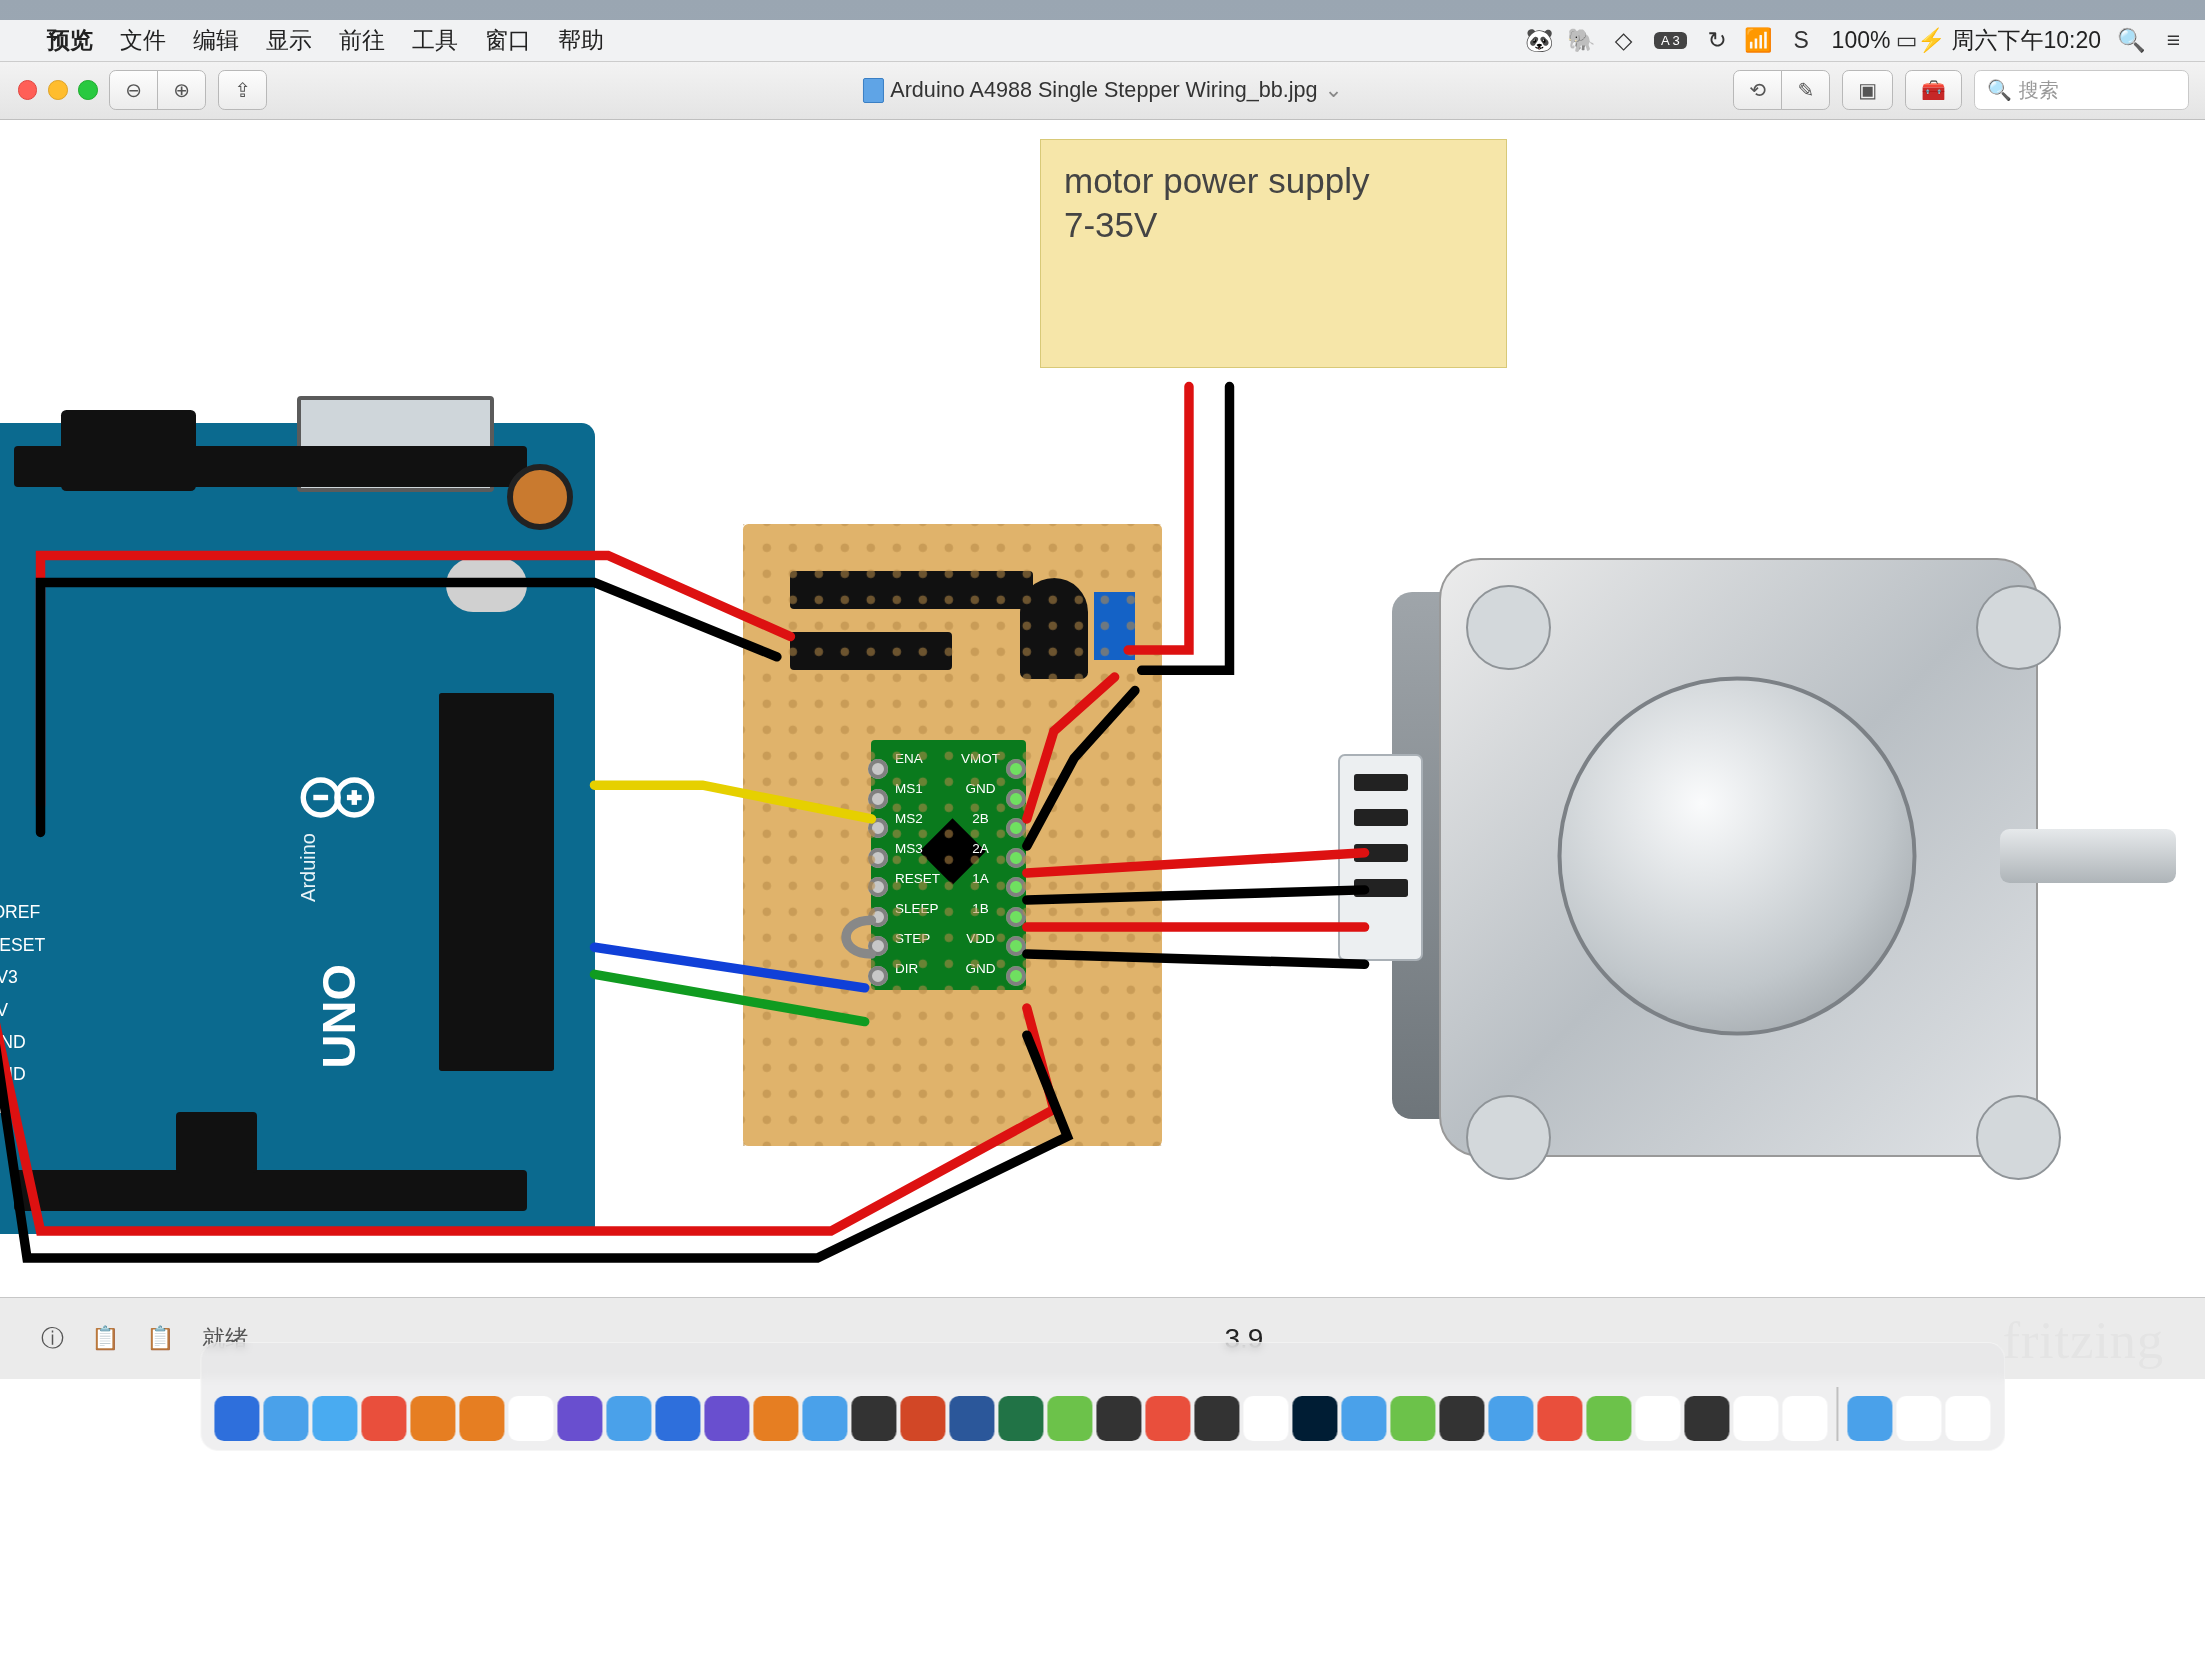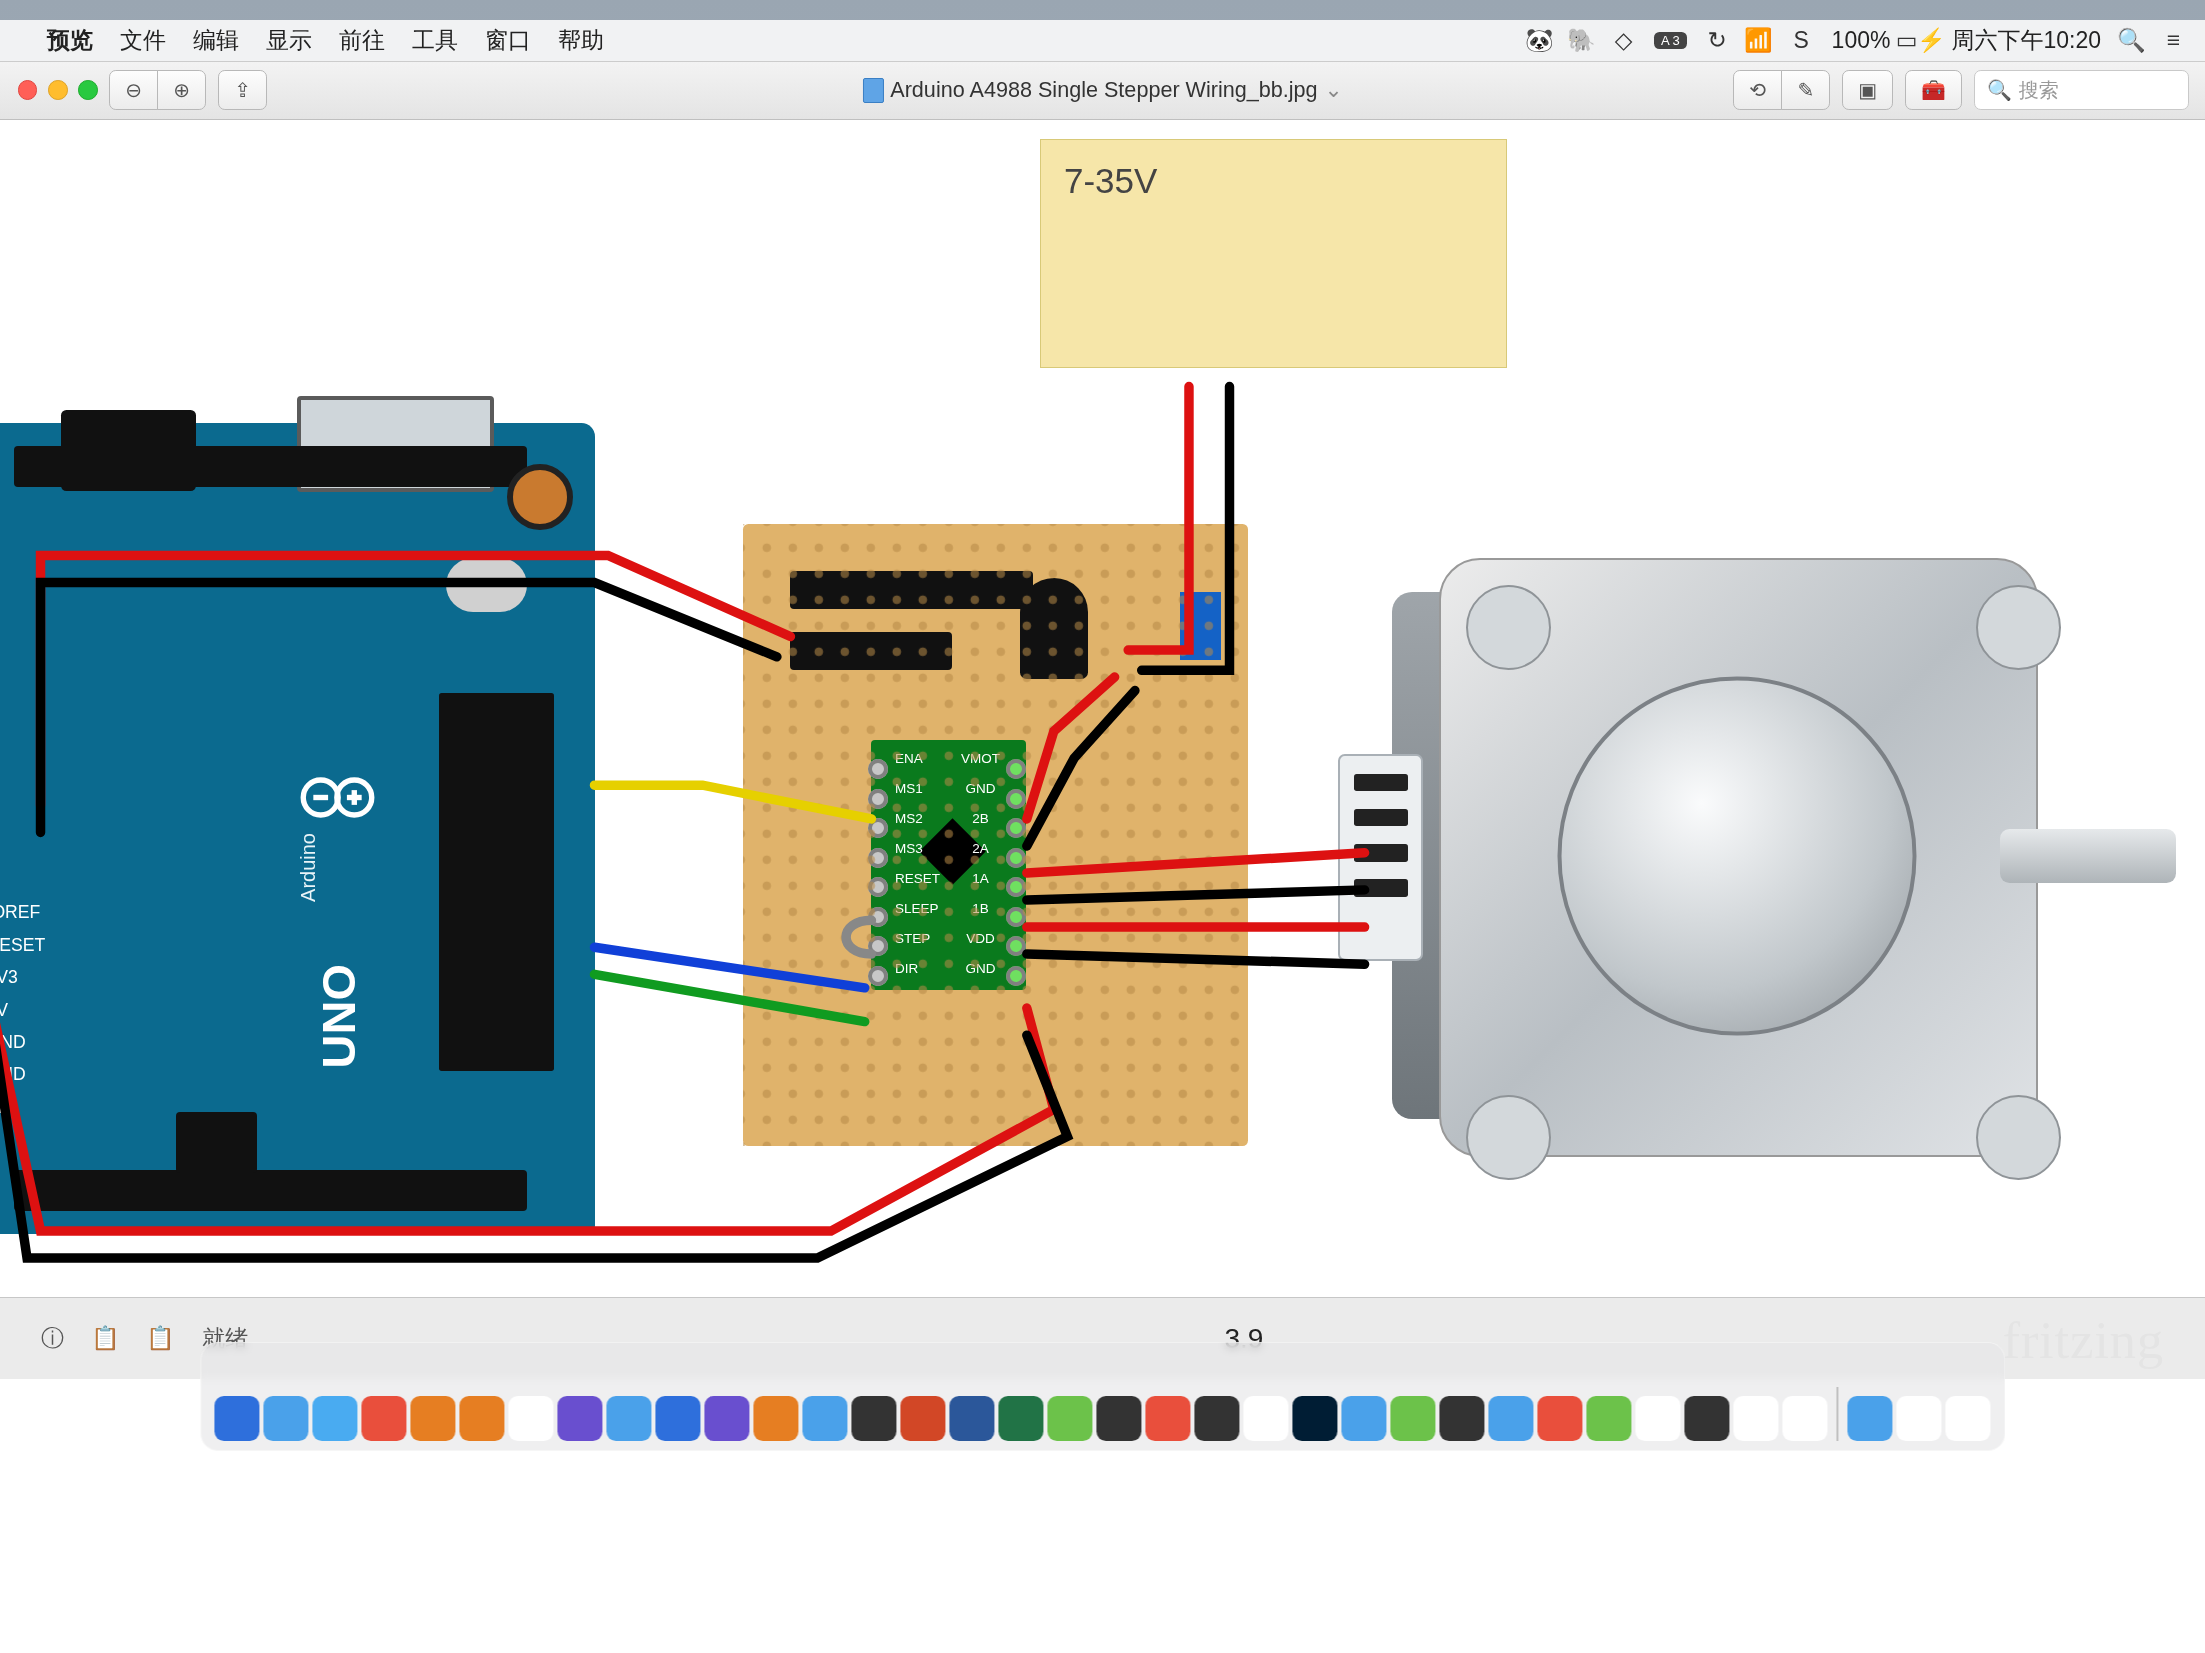--- a/index.html
+++ b/index.html
@@ -42,21 +42,21 @@
   .arduino .hdr.iscp{width:81px;height:61px;top:689px;left:203px}
   .arduino .usb{position:absolute;left:324px;top:-27px;width:189px;height:88px;background:#cfd6da;border:4px solid #5b5b5b;border-radius:4px}
   .arduino .barrel{position:absolute;left:88px;top:-13.5px;width:135px;height:81px;background:#111;border-radius:5.4px}
   .arduino .chip{position:absolute;left:466px;top:270px;width:115px;height:378px;background:#111;border-radius:2.7px}
   .arduino .logo{position:absolute;left:324px;top:351px;width:81px;height:176px;color:#e9f4f8;font-size:20px;text-align:center}
   .arduino .uno{position:absolute;left:338px;top:541px;color:#fff;font-size:47px;font-weight:700;writing-mode:vertical-rl;transform:rotate(180deg)}
   .arduino .labels-l{position:absolute;left:13.5px;top:473px;color:#fff;font-size:17.6px;writing-mode:horizontal-tb;line-height:31px}
   .arduino .labels-l div{margin:1.4px 0}
   .arduino .crystal{position:absolute;left:473px;top:135px;width:81px;height:54px;background:#d0d0d0;border-radius:27px}
   .arduino .reset{position:absolute;left:534px;top:41px;width:54px;height:54px;background:#c97a2f;border-radius:50%;border:6.8px solid #222}
-  .perf{position:absolute;left:743px;top:405px;width:505px;height:622px;background:#e0b36b;border-radius:5.4px}
+  .perf{position:absolute;left:743px;top:405px;width:419px;height:622px;background:#e0b36b;border-radius:5.4px}
   .perf::after{content:"";position:absolute;inset:0;background-image:radial-gradient(#b78a47 4px,transparent 4.7px);background-size:26px 26px;background-position:10.8px 10.8px;opacity:.55}
   .perf .hdr{position:absolute;background:#111;border-radius:4px}
   .perf .hdr.h1{left:47px;top:47px;width:243px;height:38px}
   .perf .hdr.h2{left:47px;top:108px;width:162px;height:38px}
   .perf .cap{position:absolute;left:277px;top:54px;width:68px;height:101px;background:#111;border-radius:34px 34px 6.8px 6.8px}
   .perf .term{position:absolute;right:27px;top:68px;width:41px;height:68px;background:#1462c6}
   .a4988{position:absolute;left:128px;top:216px;width:155px;height:250px;background:#0a7a1d;border-radius:4px}
   .a4988 .chip{position:absolute;left:58px;top:88px;width:47px;height:47px;background:#000;transform:rotate(45deg)}
   .a4988 .pads-l,.a4988 .pads-r{position:absolute;top:9.5px;width:23px}
   .a4988 .pads-l{left:-2.7px}
@@ -184,20 +184,21 @@
         <span>🔍</span>
         <span>搜索</span>
       </div>
     </div>
   </div>
 
   <div class="doc">
    <div class="canvas">
 
     <div class="note">
+      <div>motor power supply</div>
       <div>7-35V</div>
     </div>
 
     <div class="arduino">
       <div class="usb"></div>
       <div class="barrel"></div>
       <div class="hdr top"></div>
       <div class="hdr bot"></div>
       <div class="hdr iscp"></div>
       <div class="chip"></div>

